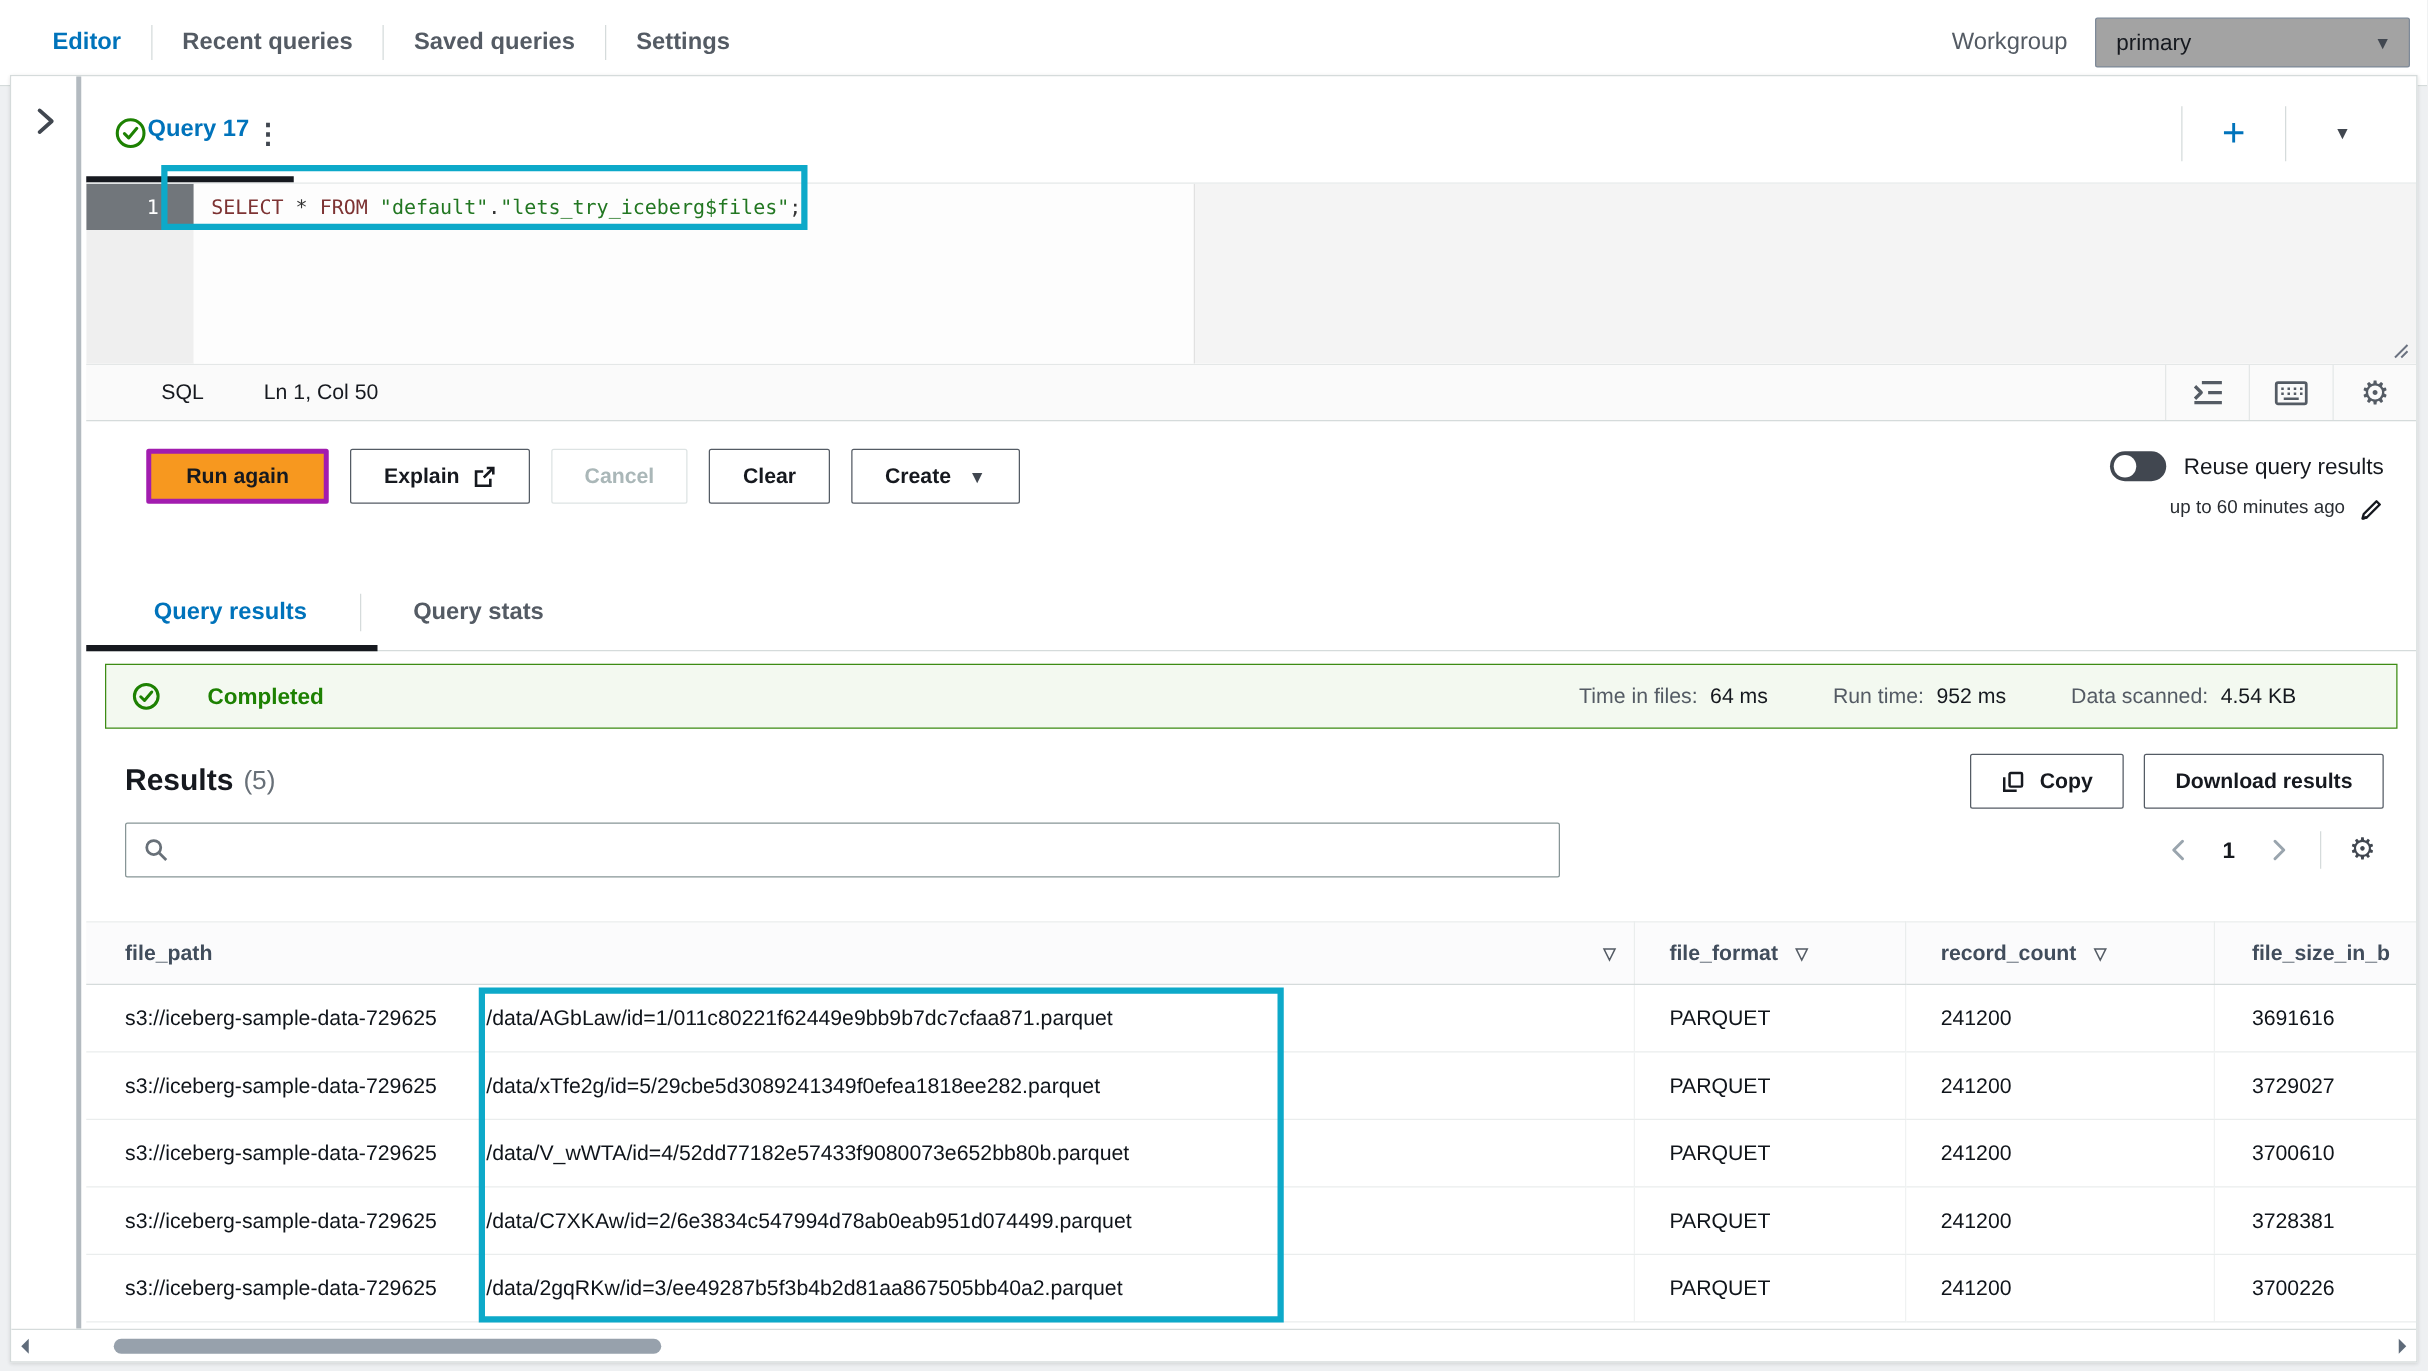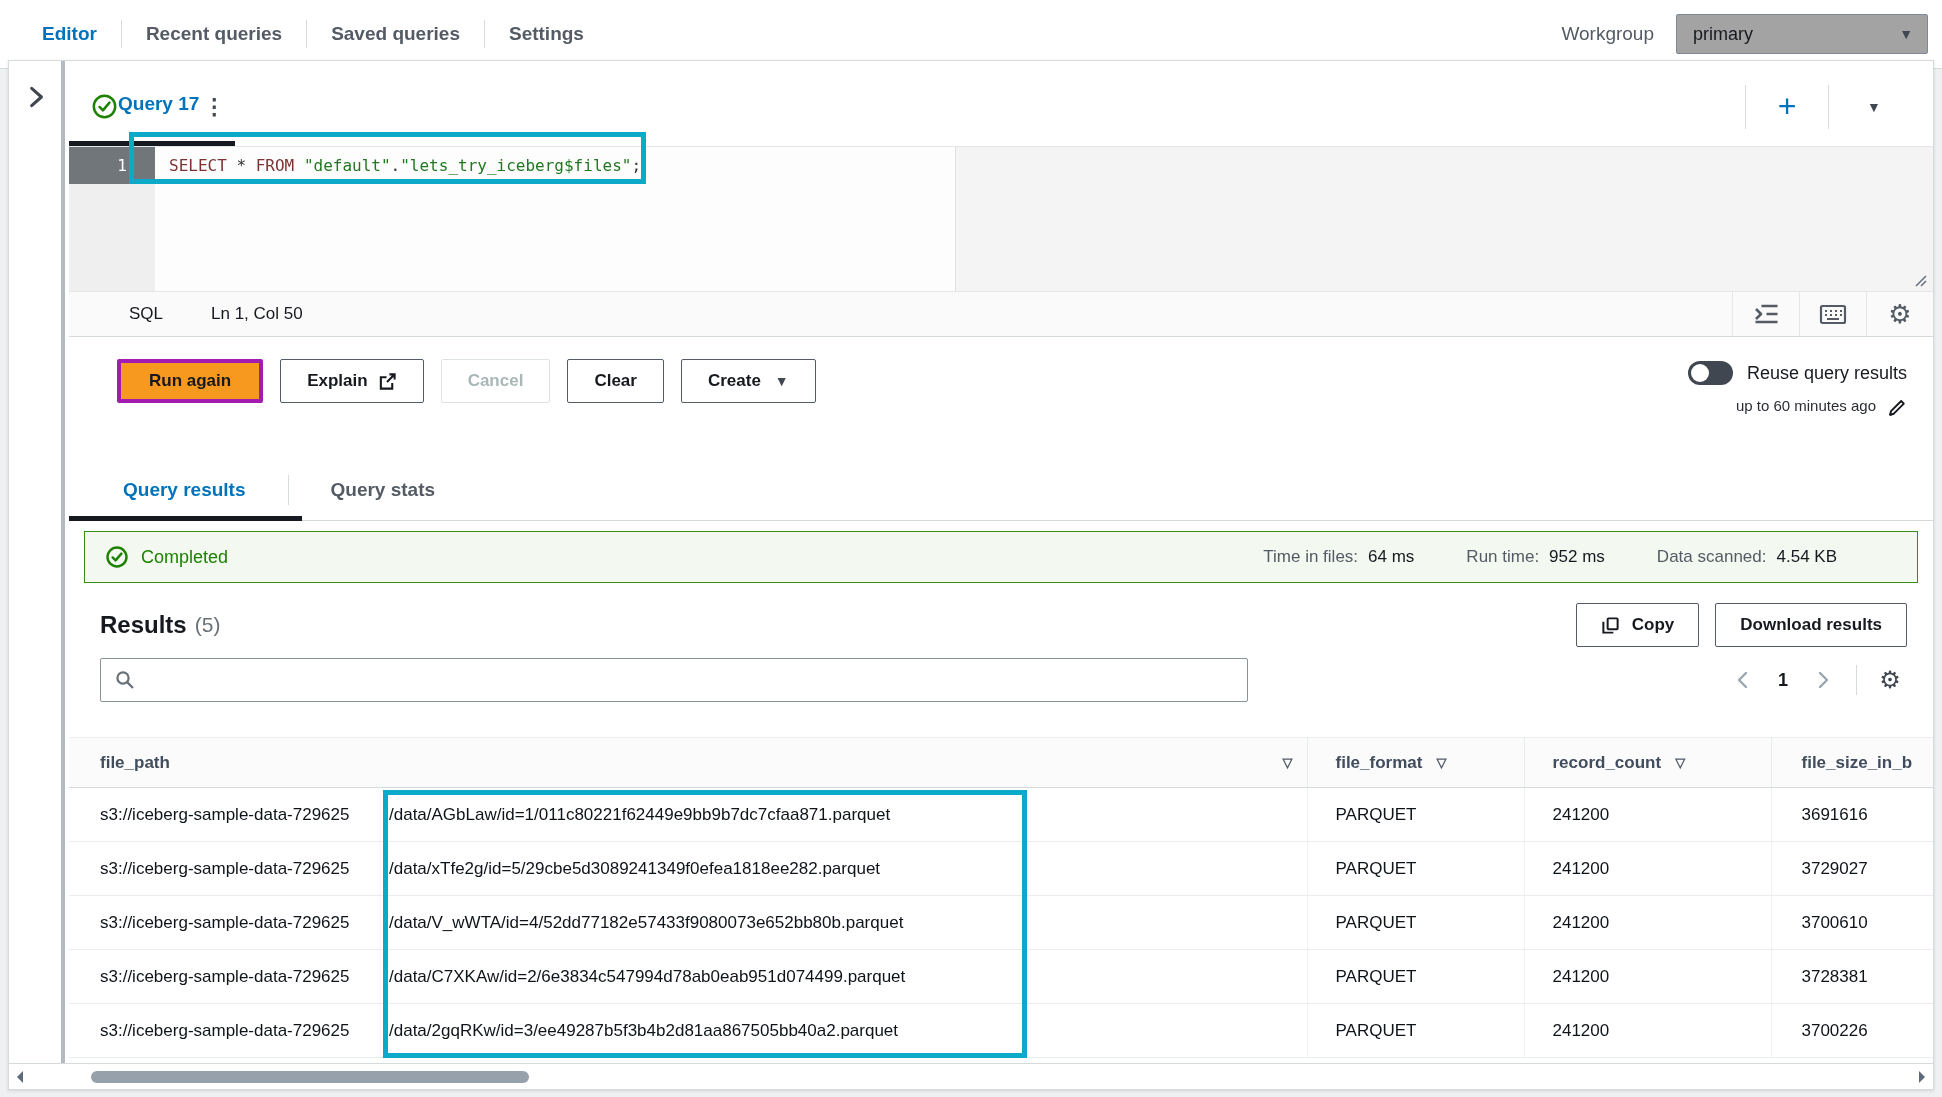--- a/index.html
+++ b/index.html
@@ -85,21 +85,21 @@
   .rtab { position:relative; font-size:19px; font-weight:bold; color:#545b64; padding:0 42px; cursor:pointer; }
   .rtab:first-child { padding-left:54px; }
   .rtab.active { color:#0073bb; }
   .rtab-underline { position:absolute; left:0; bottom:-1px; width:233px; height:5px; background:#16191f; }
   .rtab-sep { width:1px; height:30px; background:#d5dbdb; }
 
   
   .banner { margin:10px 15px 0 15px; height:52px; background:#f3f9f0; border:1px solid #3d8c14;
             display:flex; align-items:center; padding:0 80px 0 20px; }
   .banner-left { display:flex; align-items:center; gap:12px; }
-  .banner-state { font-size:18px; font-weight:normal; color:#1d8102; }
+  .banner-state { font-size:18px; font-weight:bold; color:#1d8102;margin-left:25px; }
   .banner-stats { margin-left:auto; display:flex; gap:52px; font-size:17px; }
   .stat { display:flex; gap:10px; }
   .stat .lbl { color:#545b64; } .stat .val { color:#16191f; }
 
   
   .res-header { margin-top:16px; height:52px; display:flex; align-items:center; padding:0 26px 0 31px; }
   .res-title { font-size:24px; font-weight:bold; color:#16191f; }
   .res-count { font-size:21px; color:#687078; margin-left:8px; }
   .res-actions { margin-left:auto; display:flex; gap:16px; }
   .btn-sm { height:44px; border:1px solid #545b64; border-radius:2px; background:#fff; display:flex; align-items:center;

